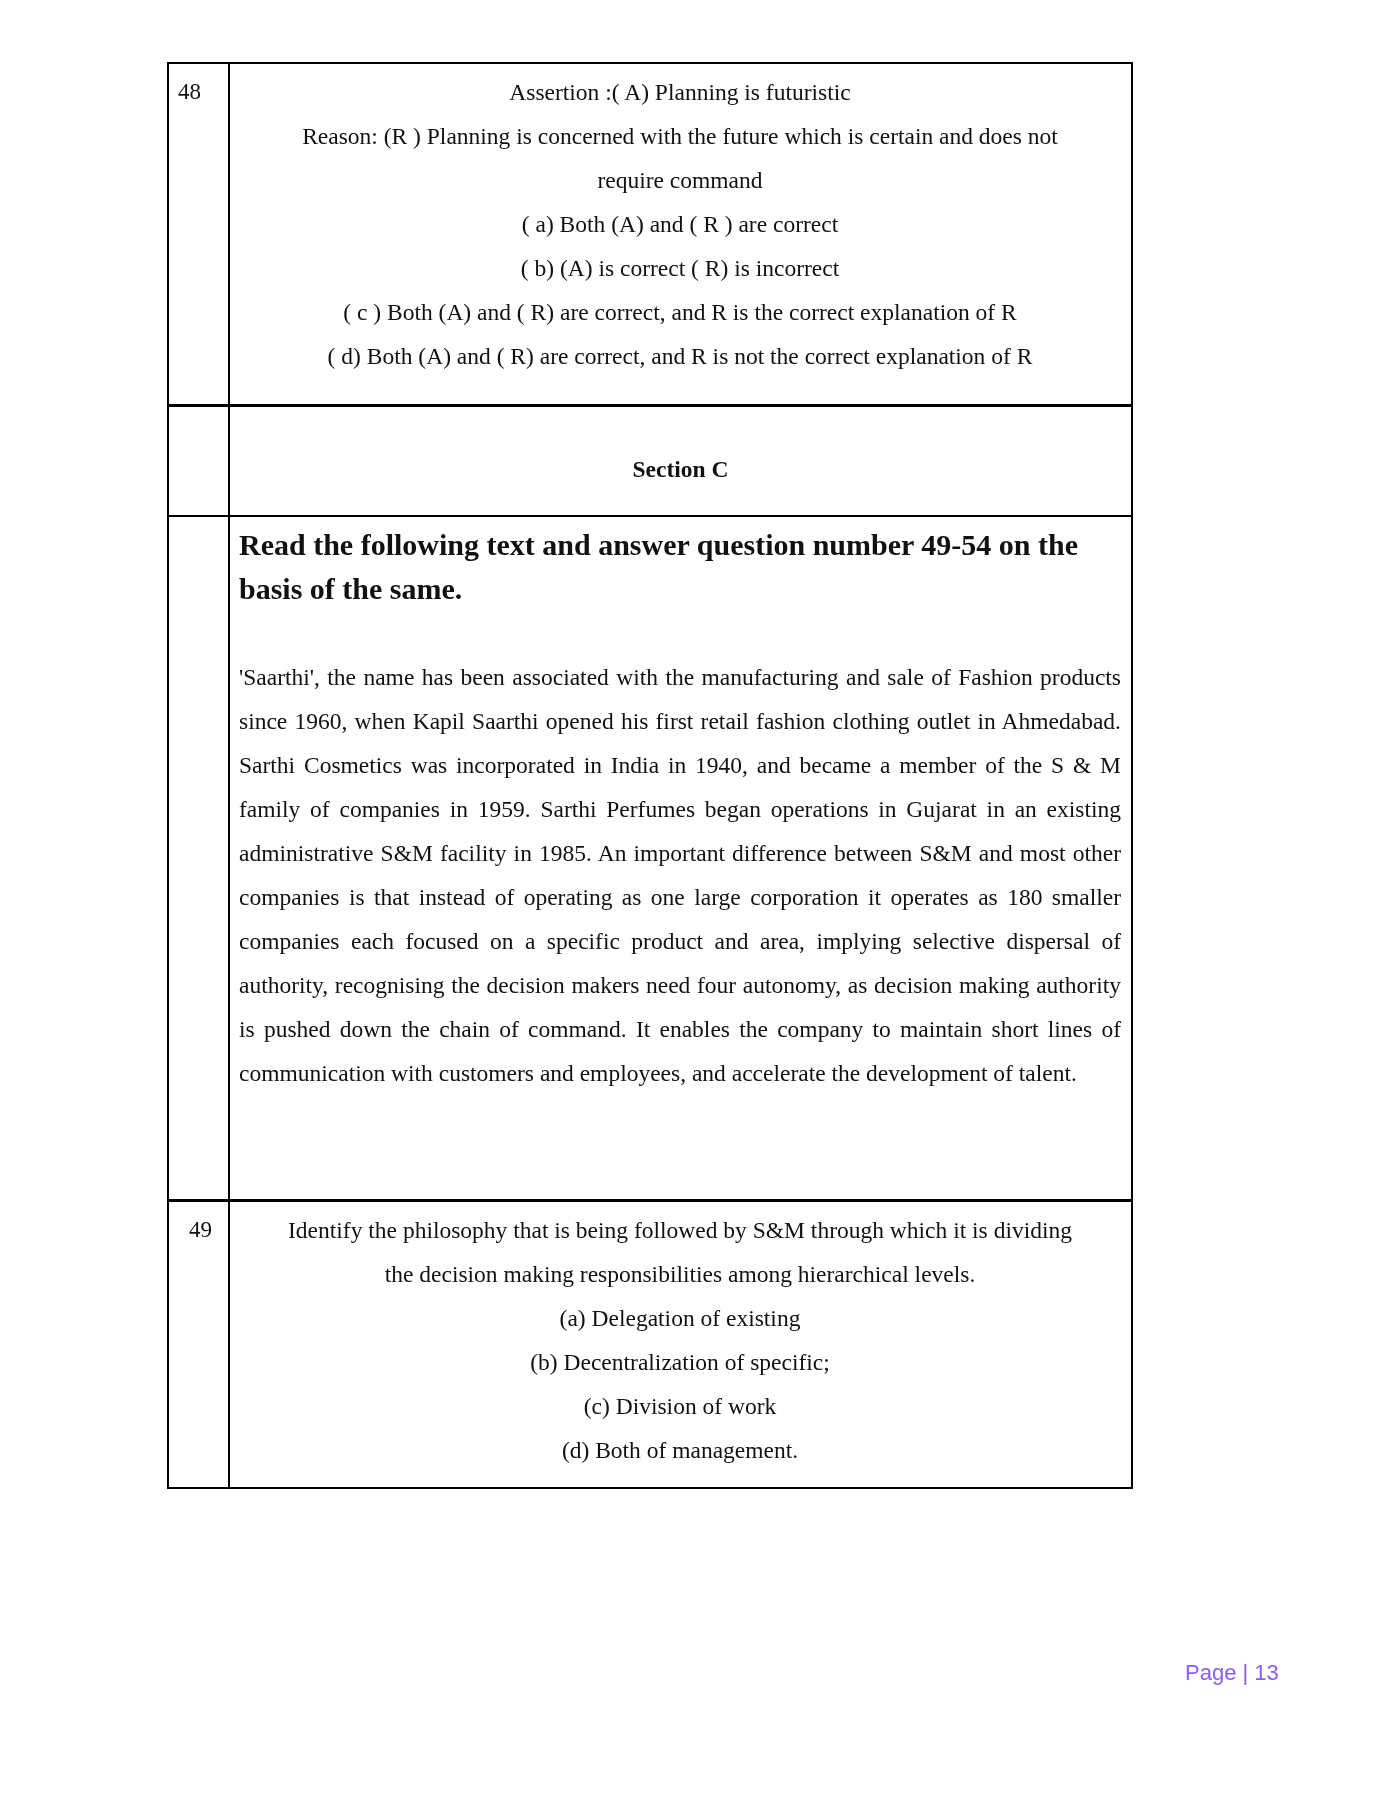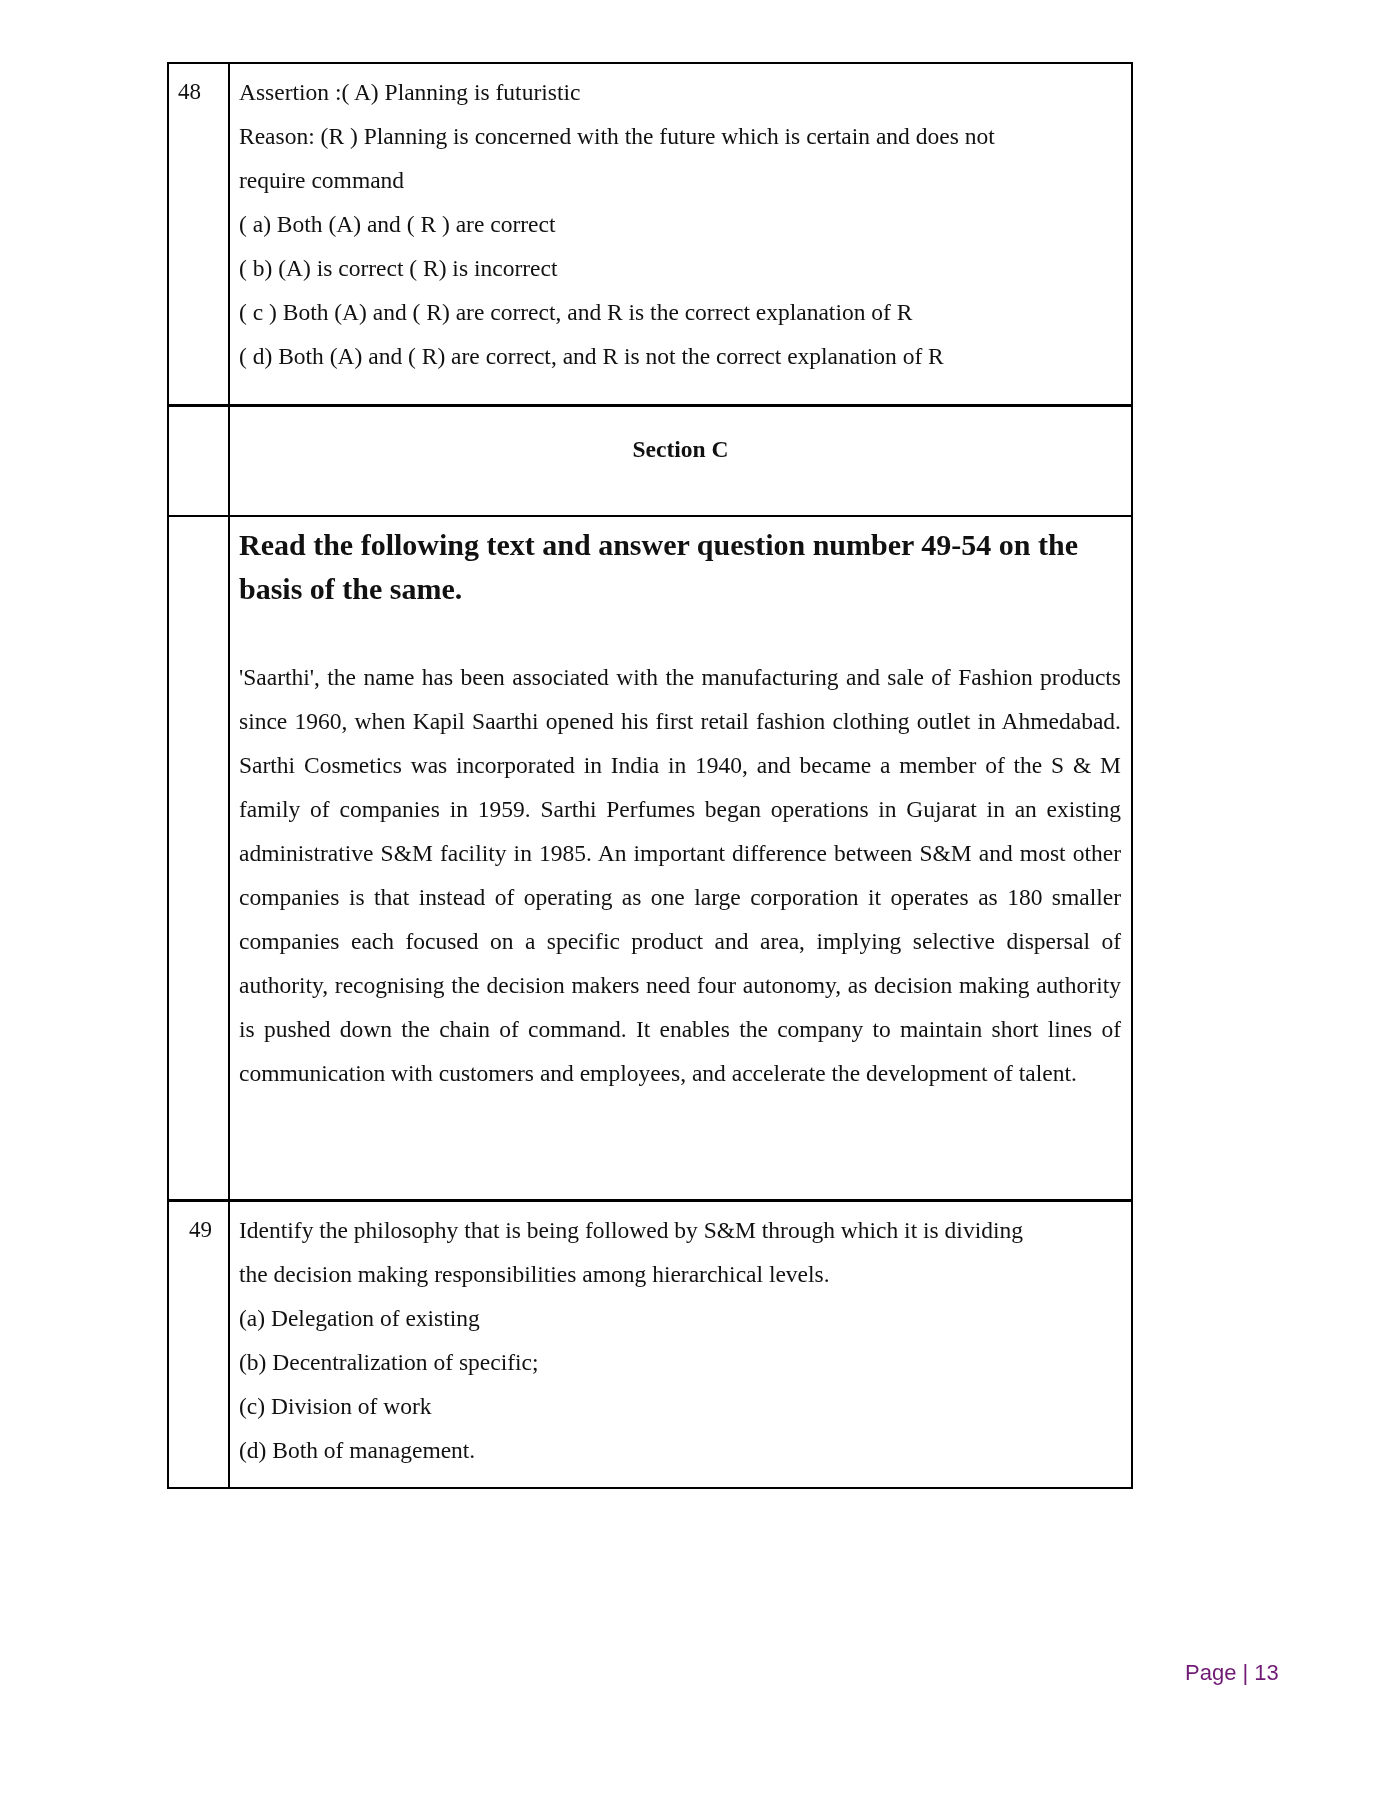--- a/index.html
+++ b/index.html
@@ -17,37 +17,38 @@
     }
     table.qtable tr.thick-top td { border-top-width: 3px; }
     col.numcol { width: 61px; }
     .num {
       font-size: 23px; line-height: 44px; padding: 6px 8px 0 9px;
     }
     .num.right { text-align: right; padding-right: 16px; }
     .content {
       font-size: 23.5px; line-height: 44px; padding: 6px 10px 0 9px;
     }
-    .content .line { display: block; }
+    .content .line { display: block; text-align: center; }
     .q48 { height: 340px; }
     .sectionrow { height: 108px; }
     .section-title {
       text-align: center; font-weight: bold; font-size: 23.5px; line-height: 44px;
       padding-top: 20px;
+      margin-top: 20px;
     }
     .passage-row { height: 682px; }
     .instr { font-weight: bold; font-size: 30px; line-height: 44px; }
     .passage {
       margin-top: 44px; text-align: justify; font-size: 23.5px; line-height: 44px;
       text-align-last: left;
     }
     .q49 { height: 285px; }
     .footer {
       position: absolute; left: 1185px; top: 1660px;
-      font-family: "Liberation Sans", "DejaVu Sans", sans-serif; font-size: 22px; color: #701a75;
+      font-family: "Liberation Sans", "DejaVu Sans", sans-serif; font-size: 22px; color: #8b5cf6;
     }
   </style>
 </head>
 <body>
 
 <div class="page">
   <table class="qtable">
     <colgroup>
       <col class="numcol">
       <col>

